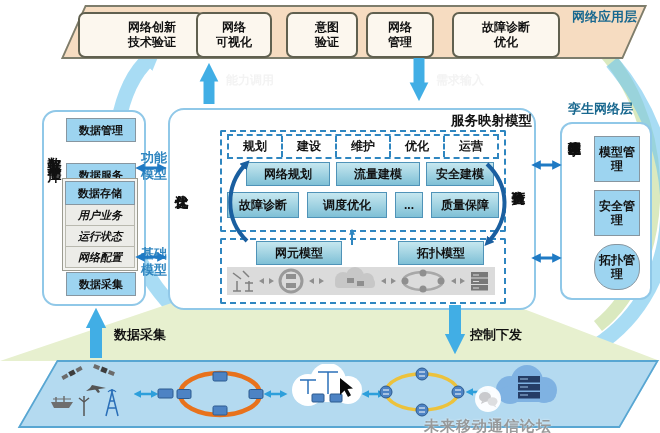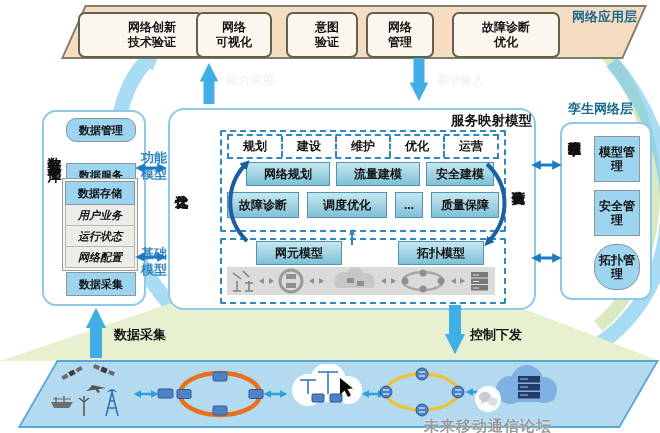--- a/index.html
+++ b/index.html
@@ -76,21 +76,21 @@
   <div class="abs app-box" style="left:366px;top:12px;width:64px;height:42px;">网络
 管理</div>
   <div class="abs app-box" style="left:452px;top:12px;width:104px;height:42px;">故障诊断
 优化</div>
 
   <div class="abs faint-lbl" style="left:226px;top:72px;">能力调用</div>
   <div class="abs faint-lbl" style="left:436px;top:72px;">需求输入</div>
 
   <div class="abs panel" style="left:42px;top:110px;width:100px;height:192px;border-radius:14px;"></div>
   <div class="abs v-text" style="left:46px;top:146px;height:132px;font-size:14px;letter-spacing:2px;">数据共享仓库</div>
-  <div class="abs blue-btn repo-item" style="left:66px;top:118px;border-radius:10px;">数据管理</div>
+  <div class="abs blue-btn repo-item" style="left:66px;top:118px;">数据管理</div>
   <div class="abs blue-btn repo-item" style="left:66px;top:163px;">数据服务</div>
   <div class="abs repo-group">
     <div class="blue-btn" style="height:22px;">数据存储</div>
     <div class="repo-italic">用户业务</div>
     <div class="repo-italic">运行状态</div>
     <div class="repo-italic">网络配置</div>
   </div>
   <div class="abs blue-btn repo-item" style="left:66px;top:272px;">数据采集</div>
 
   <div class="abs panel" style="left:168px;top:108px;width:364px;height:198px;border-radius:16px;"></div>

